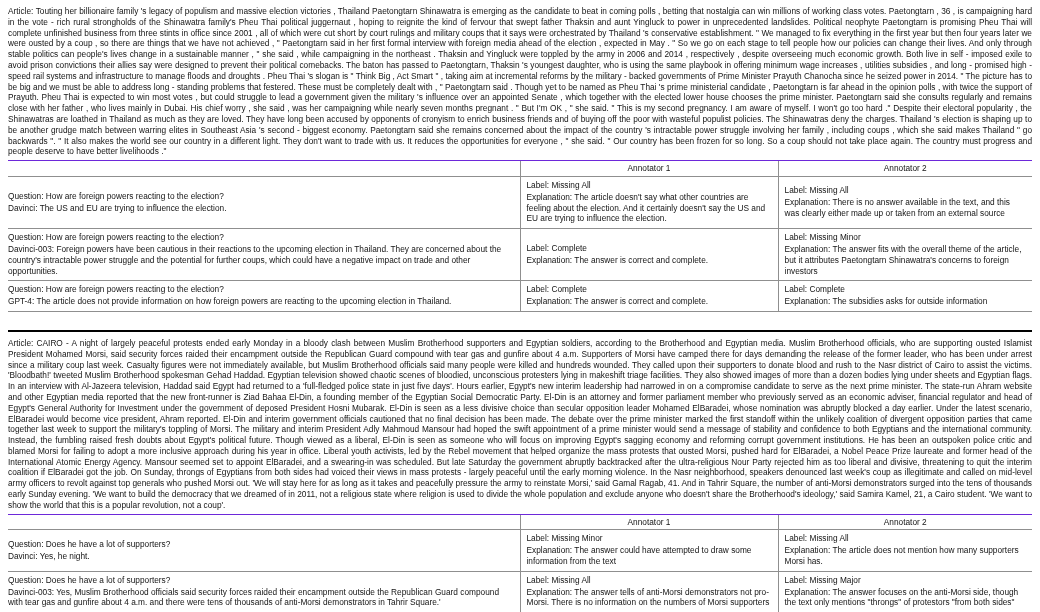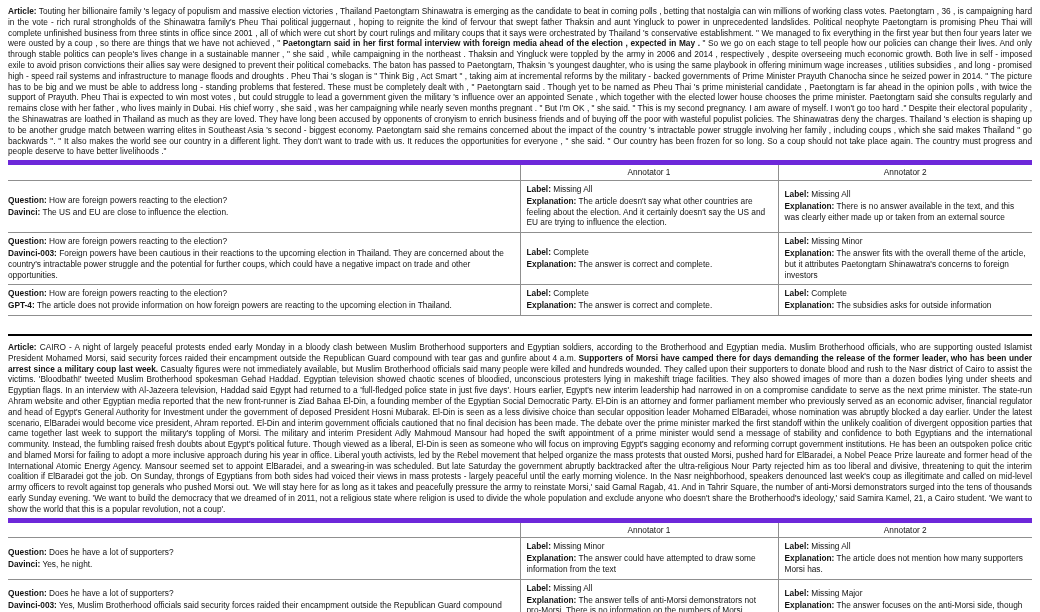--- a/index.html
+++ b/index.html
@@ -5,28 +5,28 @@
   * { margin:0; padding:0; box-sizing:border-box; }
   html, body { background:#ffffff; }
   body {
     width:1040px; height:612px; overflow:hidden;
     color:#141414;
     font-family:"Liberation Sans", sans-serif;
     font-size:8.3px; line-height:10.8px;
     padding:6px 8px 0 8px;
   }
   .article { text-align:justify; margin-bottom:3px; }
-  .b { font-weight:700; }
+  .b { font-weight:400; }
   table { width:100%; border-collapse:collapse; table-layout:fixed; }
   col.c1 { width:50%; }
   col.c2 { width:25.2%; }
   col.c3 { width:24.8%; }
   th {
     font-weight:400; text-align:center; padding:2px 8px;
-    border-top:5px solid #6d28d9; border-bottom:1px solid #8f8f8f;
+    border-top:1px solid #6d28d9; border-bottom:1px solid #8f8f8f;
   }
   td {
     vertical-align:middle; padding:3px 6px 4px 0;
     border-bottom:1px solid #8f8f8f;
   }
   td + td, th + th { border-left:1px solid #8f8f8f; }
   td + td { padding-left:6px; }
   .cell p + p { margin-top:1px; }
   .section-rule { border:none; border-top:2px solid #000; margin:18px 0 6px 0; }
 </style>
@@ -47,21 +47,21 @@
       <tr>
         <th></th>
         <th>Annotator 1</th>
         <th>Annotator 2</th>
       </tr>
     </thead>
     <tbody>
       <tr>
         <td class="cell">
           <p><span class="b">Question:</span> <span>How are foreign powers reacting to the election?</span></p>
-          <p><span class="b">Davinci:</span> <span>The US and EU are close to influence the election.</span></p>
+          <p><span class="b">Davinci:</span> <span>The US and EU are trying to influence the election.</span></p>
         </td>
         <td class="cell">
           <p><span class="b">Label:</span> <span>Missing All</span></p>
           <p><span class="b">Explanation:</span> <span>The article doesn't say what other countries are feeling about the election. And it certainly doesn't say the US and EU are trying to influence the election.</span></p>
         </td>
         <td class="cell">
           <p><span class="b">Label:</span> <span>Missing All</span></p>
           <p><span class="b">Explanation:</span> <span>There is no answer available in the text, and this was clearly either made up or taken from an external source</span></p>
         </td>
       </tr>

